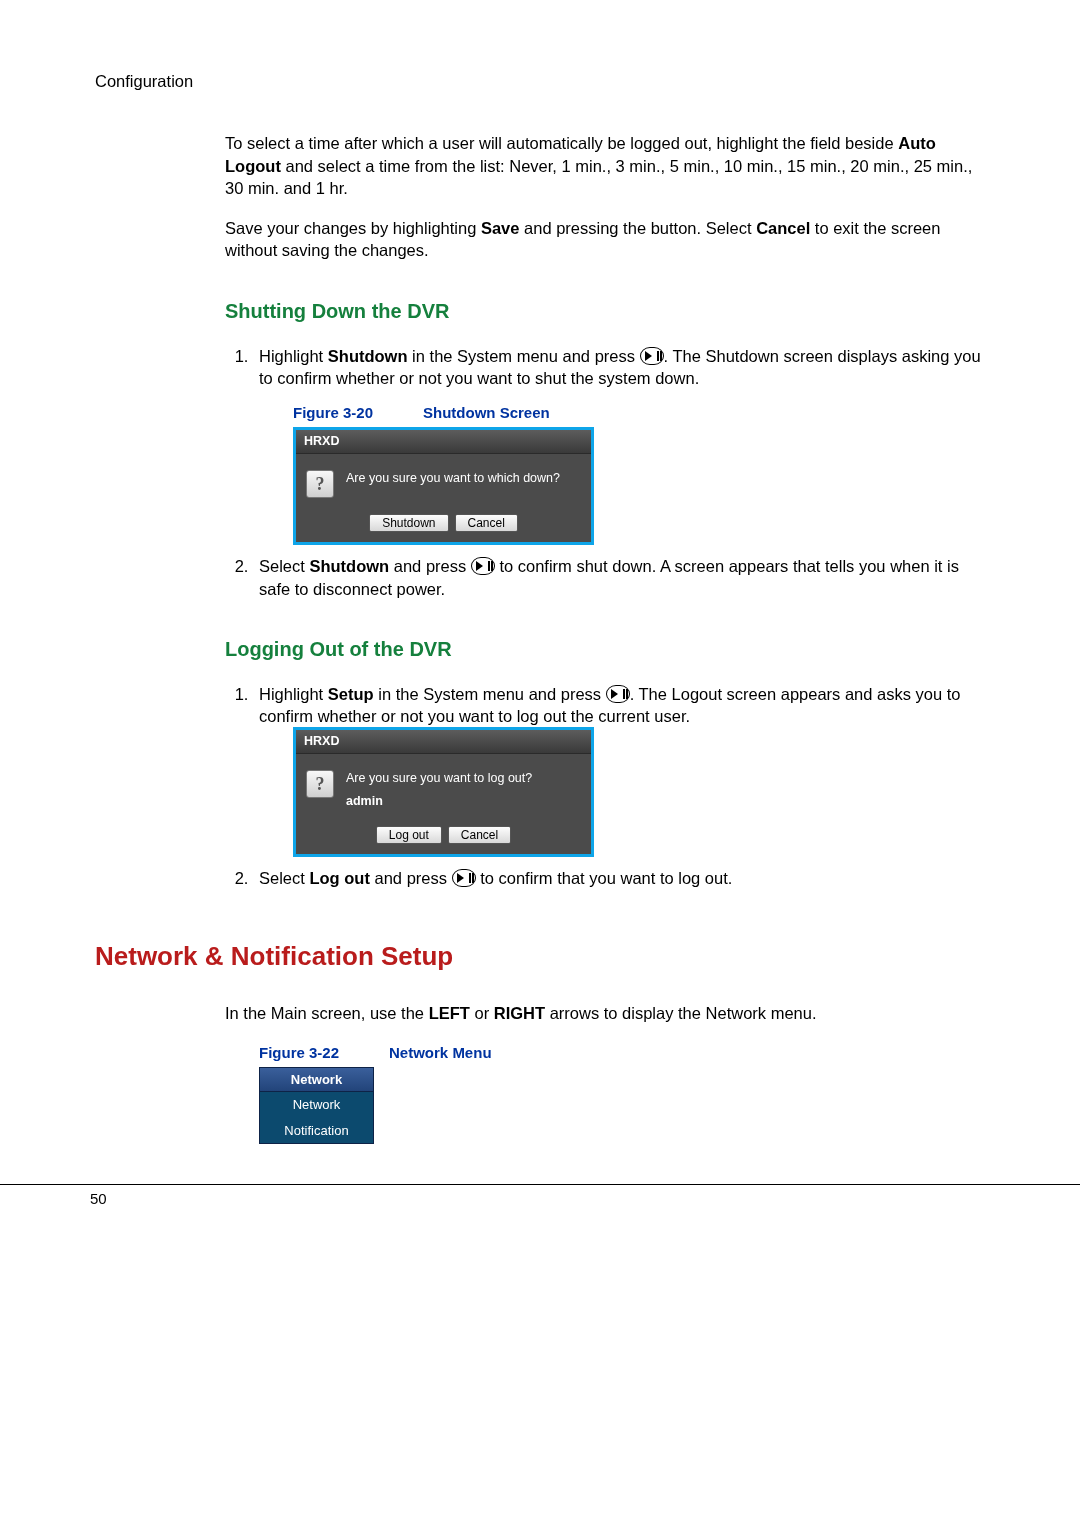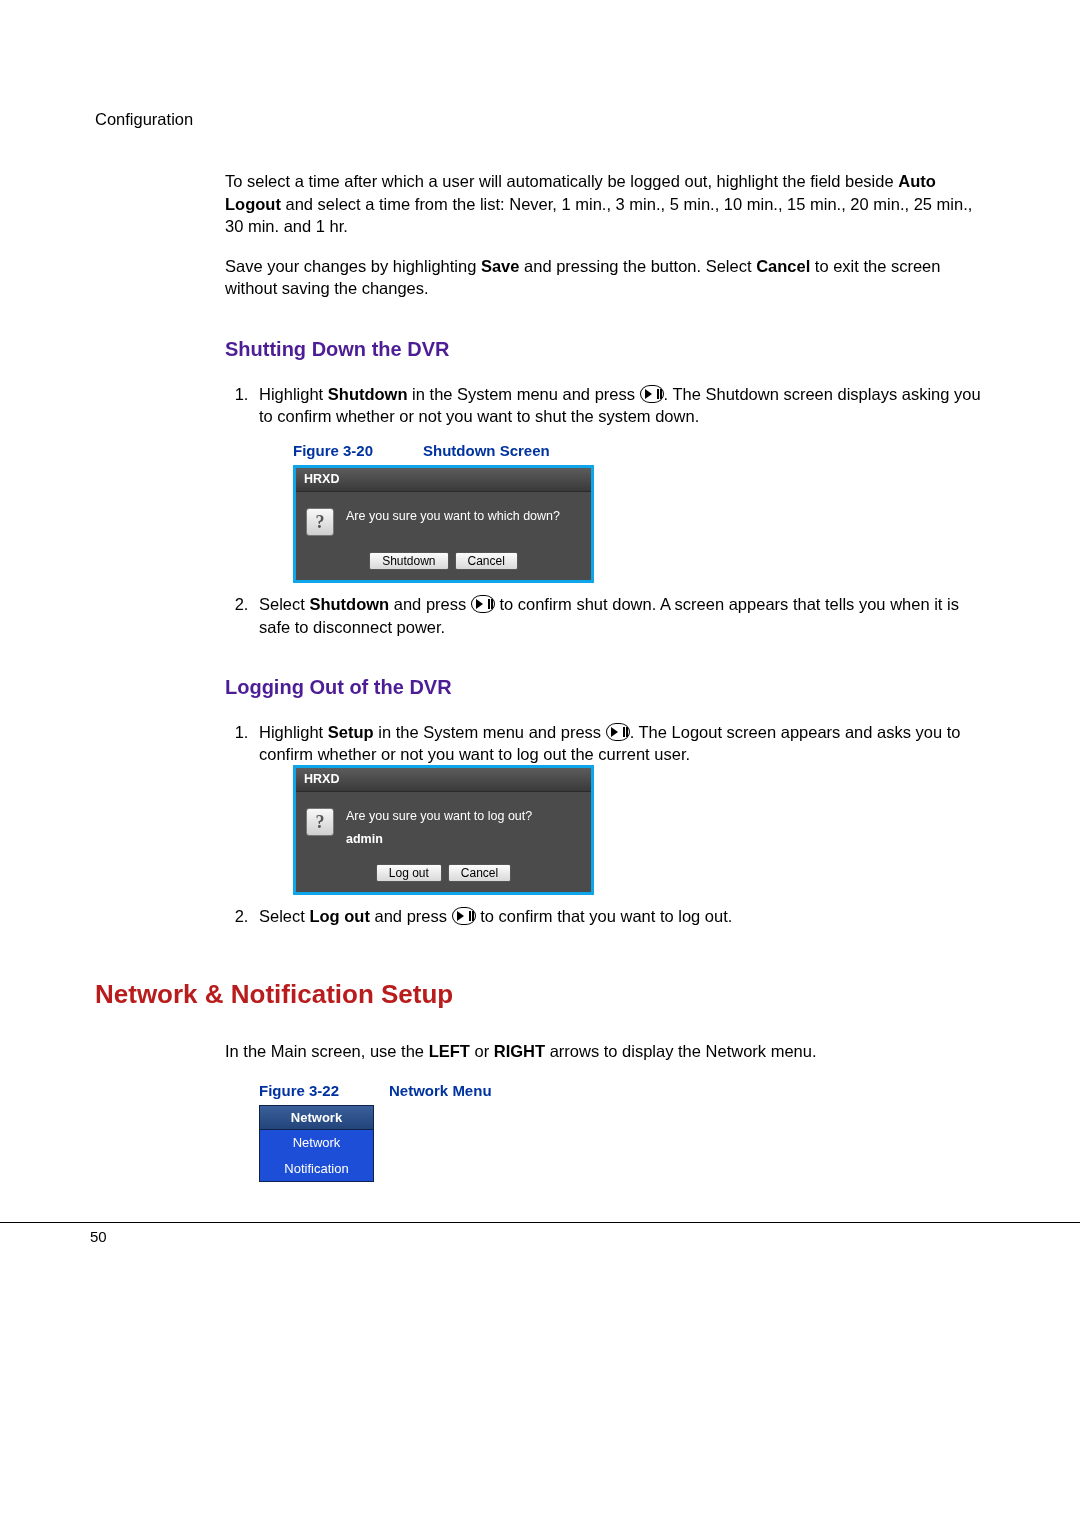--- a/index.html
+++ b/index.html
@@ -6,31 +6,30 @@
     font-family: Arial, Helvetica, sans-serif;
     font-size: 16.5px;
     color: #000;
     background: #fff;
     margin: 0;
     padding: 70px 95px 40px 95px;
     line-height: 1.35;
   }
   .header-word {
     margin-bottom: 40px;
-    margin-top: 38px;
   }
   .content {
     margin-left: 130px;
   }
   .para {
     margin: 0 0 18px 0;
   }
   .bold { font-weight: bold; }
   h2.section-blue {
-    color: #4c1d95;
+    color: #15803d;
     font-size: 20px;
     font-weight: bold;
     margin: 36px 0 20px 0;
   }
   h1.big-blue {
     color: #b91c1c;
     font-size: 26px;
     font-weight: bold;
     margin: 50px 0 28px -130px;
   }
@@ -96,21 +95,21 @@
     color: #000;
     font-size: 12px;
     padding: 1px 12px;
     border-radius: 2px;
   }
 
   
   .netmenu {
     width: 113px;
     margin: 0 0 22px 34px;
-    background: #1d4ed8;
+    background: #0c4a6e;
     color: #fff;
     border: 1px solid #0e2347;
     font-size: 13px;
     text-align: center;
   }
   .netmenu .hdr {
     background: linear-gradient(#3a5f9b,#22447a);
     padding: 3px 0;
     font-weight: bold;
     border-bottom: 1px solid #0e2347;

